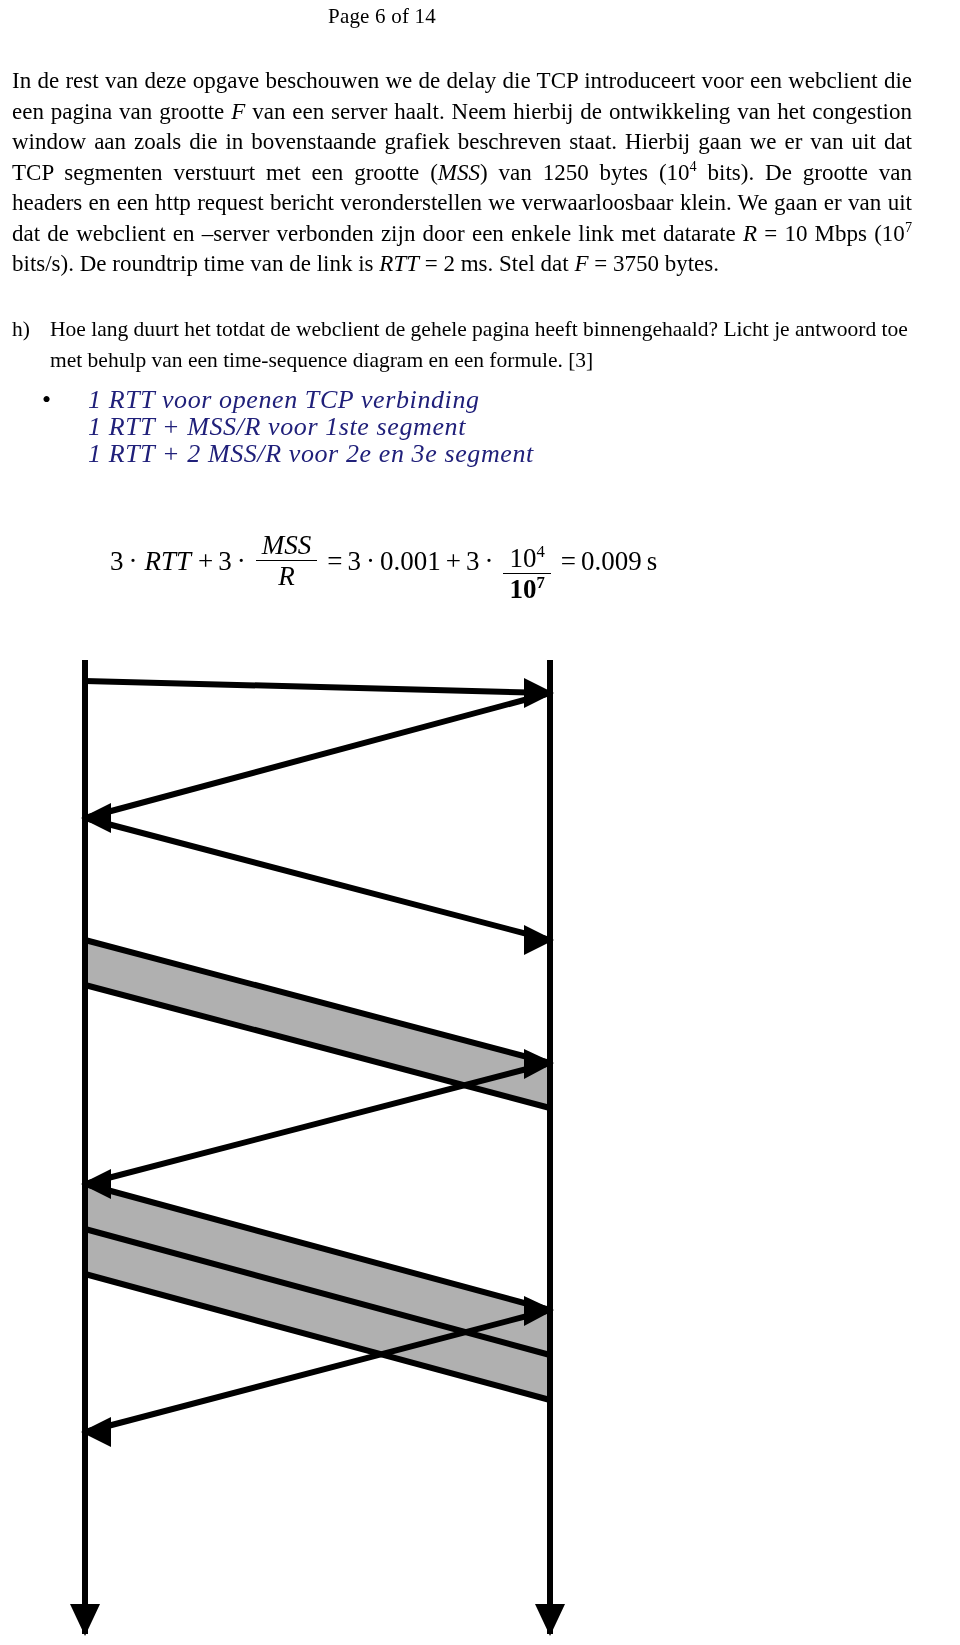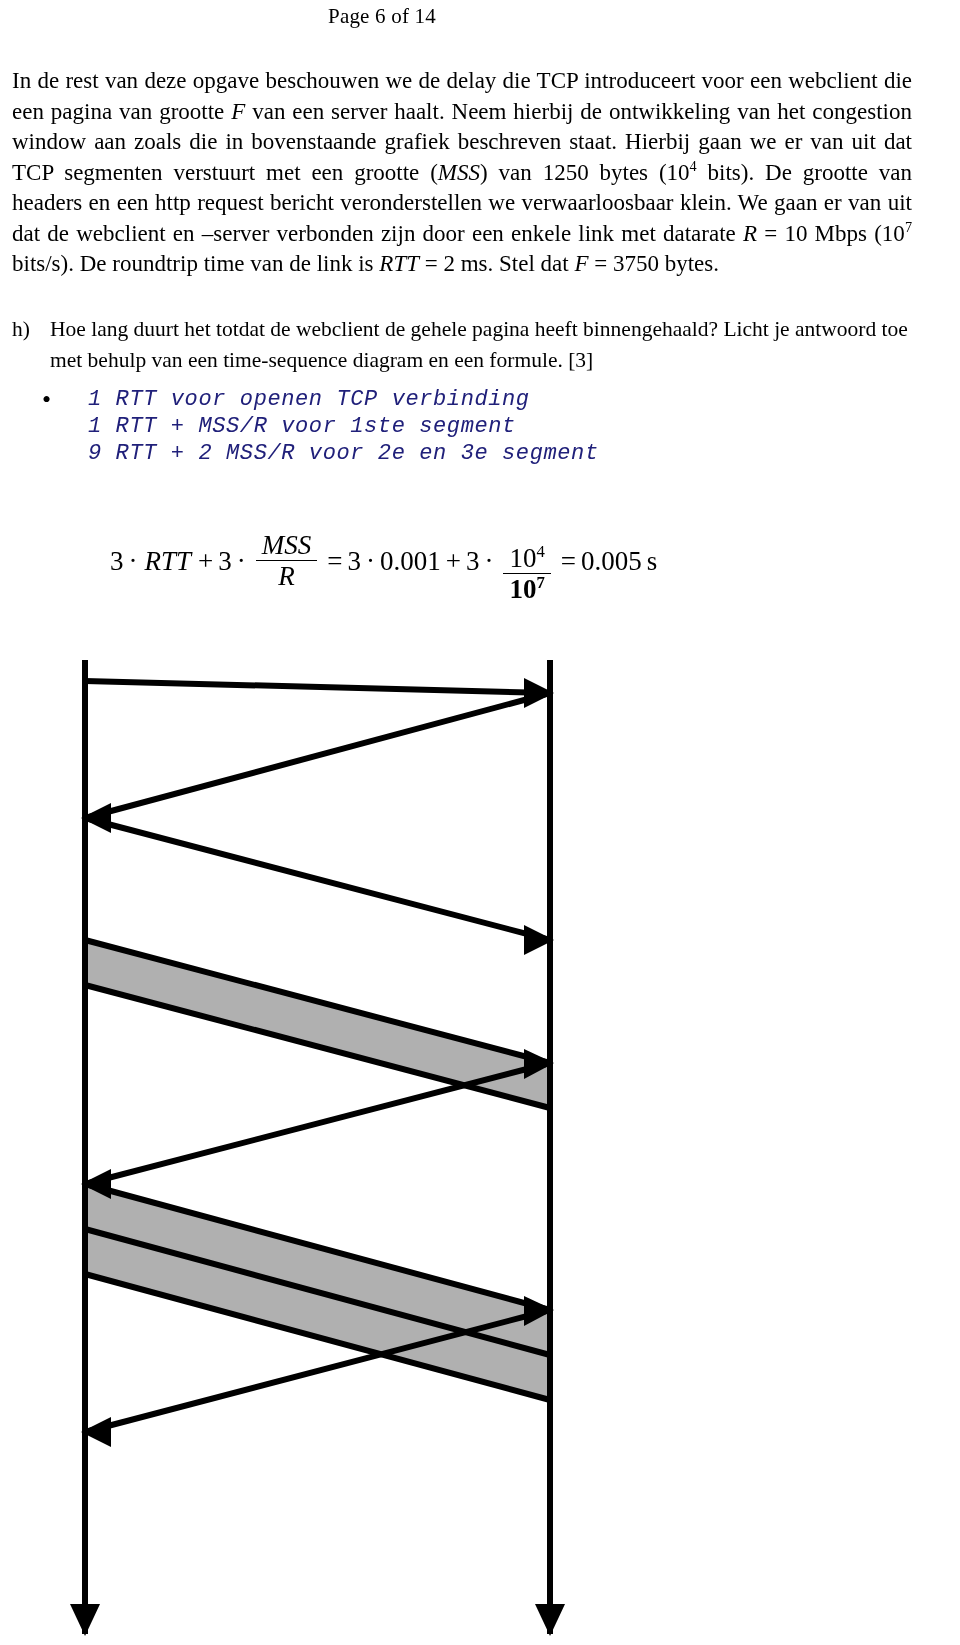--- a/index.html
+++ b/index.html
@@ -69,23 +69,23 @@
   }
   .answer-bullet {
     flex: 0 0 46px;
     font-size: 26px;
     line-height: 27px;
     color: #000;
     padding-left: 4px;
   }
   .answer-lines {
     flex: 1 1 auto;
-    font-family: Liberation Mono, monospace;
+    font-family: Liberation Serif, serif;
     font-style: italic;
-    font-size: 22px;
+    font-size: 26px;
     line-height: 27px;
     color: #20207a;
     letter-spacing: .6px;
   }
   .answer-lines div { white-space: nowrap; }
 
   
   .formula {
     position: absolute;
     left: 110px;
@@ -144,21 +144,21 @@
 <div class="question">
   <span class="marker">h)</span>
   <span class="qtext">Hoe lang duurt het totdat de webclient de gehele pagina heeft binnengehaald? Licht je antwoord toe met behulp van een time-sequence diagram en een formule. [3]</span>
 </div>
 
 <div class="answer-block">
   <span class="answer-bullet">•</span>
   <div class="answer-lines">
     <div>1 RTT voor openen TCP verbinding</div>
     <div>1 RTT + MSS/R voor 1ste segment</div>
-    <div>9 RTT + 2 MSS/R voor 2e en 3e segment</div>
+    <div>1 RTT + 2 MSS/R voor 2e en 3e segment</div>
   </div>
 </div>
 
 <div class="formula">
   <span>3</span>
   <span class="op">·</span>
   <span class="it">RTT</span>
   <span class="op">+</span>
   <span>3</span>
   <span class="op">·</span>
@@ -171,21 +171,21 @@
   <span class="op">·</span>
   <span>0.001</span>
   <span class="op">+</span>
   <span>3</span>
   <span class="op">·</span>
   <span class="frac">
     <span class="num up"><span>10</span><sup>4</sup></span>
     <span class="den up"><span>10</span><sup>7</sup></span>
   </span>
   <span class="op">=</span>
-  <span>0.005</span>
+  <span>0.009</span>
   <span class="op">s</span>
 </div>
 
 <div class="diagram">
   <svg id="ts-svg" width="960" height="1025" viewBox="0 0 960 1025" xmlns="http://www.w3.org/2000/svg">
     <g id="ts-bands">
         <polygon points="85,320 550,443 550,488 85,365" fill="#b0b0b0"></polygon>
         <polygon points="85,564 550,690 550,735 85,609" fill="#b0b0b0"></polygon>
         <polygon points="85,609 550,735 550,780 85,654" fill="#b0b0b0"></polygon>
       </g>

